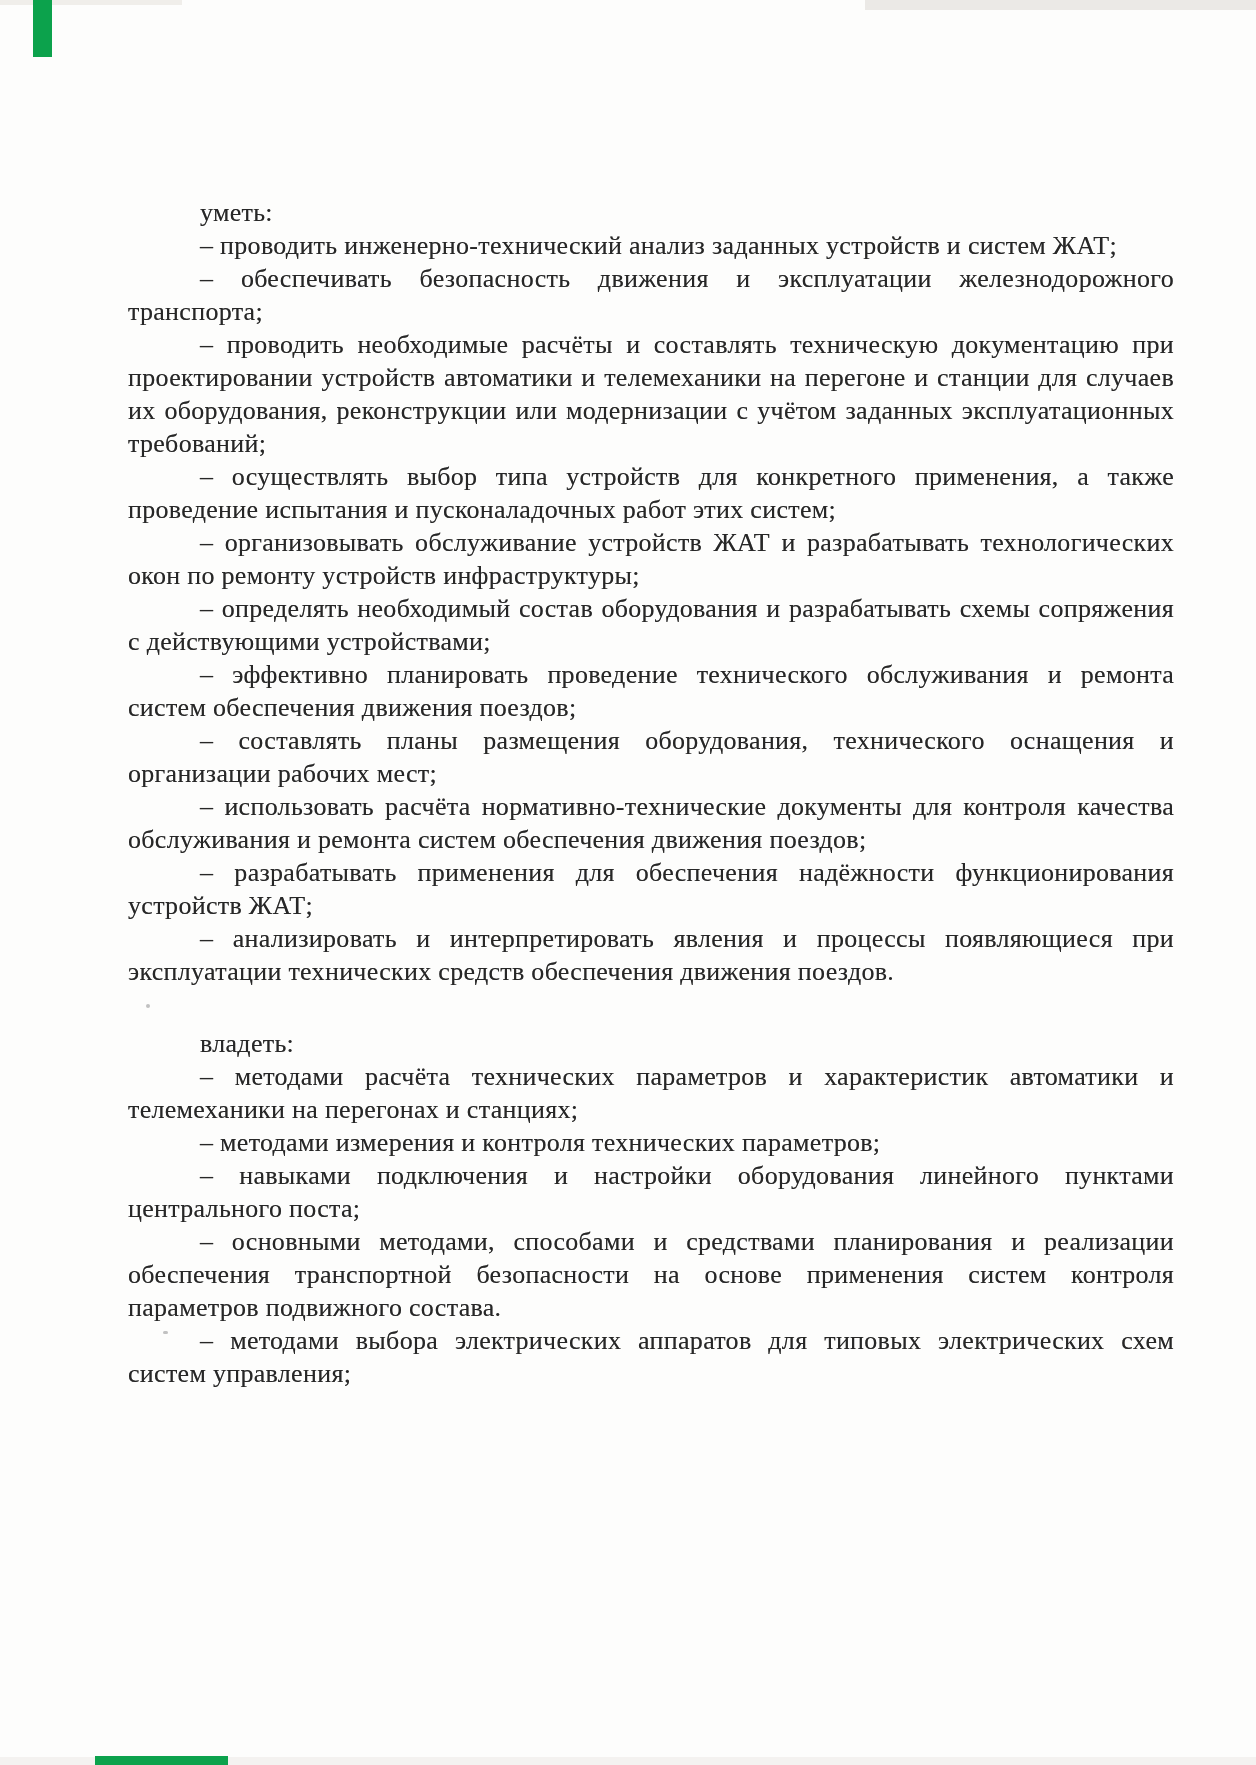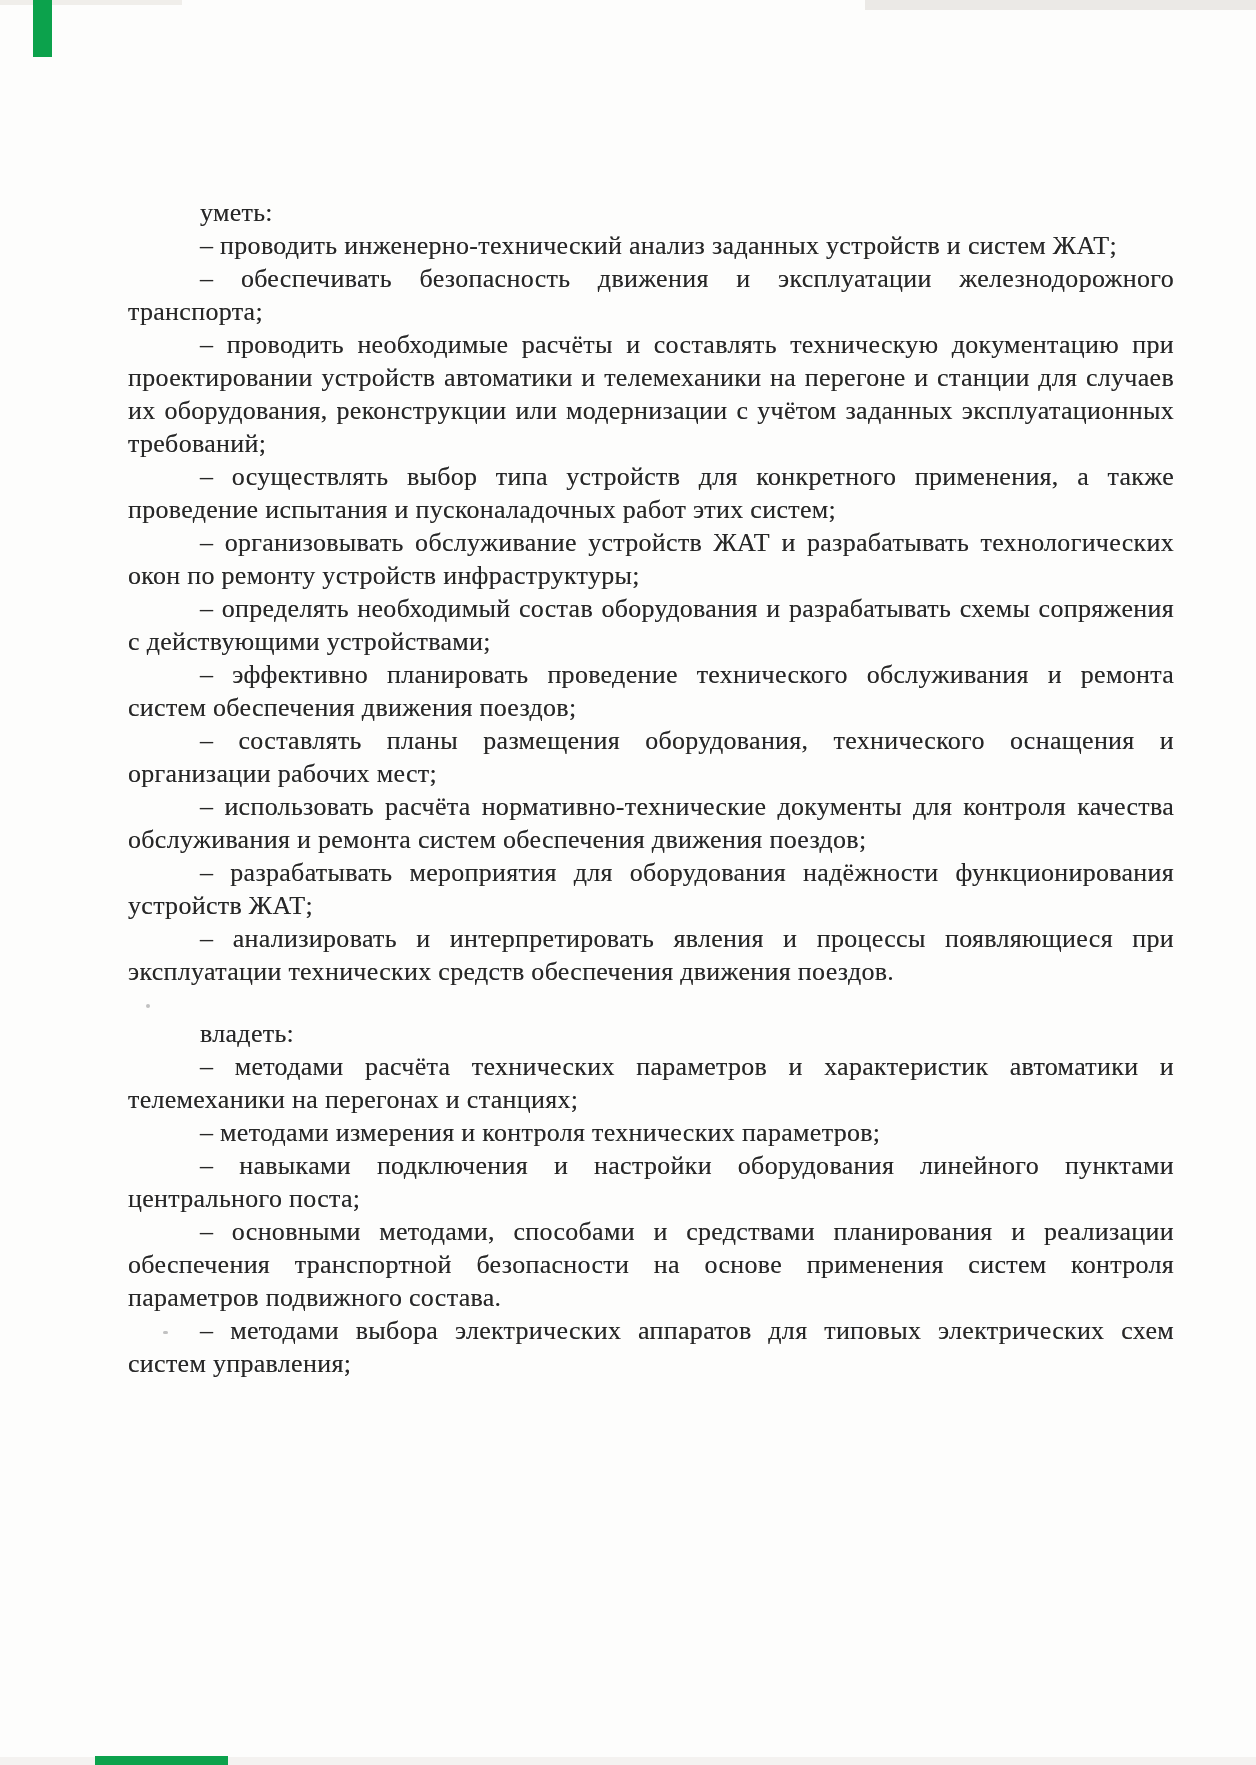--- a/index.html
+++ b/index.html
@@ -37,21 +37,21 @@
     padding: 0;
     text-indent: 72px;
     font-size: 26px;
     line-height: 33px;
   }
   .content h2 {
     font-weight: normal;
     text-align: left;
   }
   .content h2.second {
-    margin-top: 29px;
+    margin-top: 39px;
   }
   
   .band {
     position: absolute;
     pointer-events: none;
   }
   .band.top-right { left: 865px; top: 0; width: 391px; height: 10px; opacity: 0.9; }
   .band.top-left  { left: 0; top: 0; width: 182px; height: 5px; opacity: 0.7; }
   .band.bottom    { left: 0; bottom: 0; width: 1256px; height: 8px; opacity: 0.8; }
   .green-mark { position: absolute; pointer-events: none; }
@@ -87,21 +87,21 @@
     <h2>уметь:</h2>
     <p>– проводить инженерно-технический анализ заданных устройств и систем ЖАТ;</p>
     <p>– обеспечивать безопасность движения и эксплуатации железнодорожного транспорта;</p>
     <p>– проводить необходимые расчёты и составлять техническую документацию при проектировании устройств автоматики и телемеханики на перегоне и станции для случаев их оборудования, реконструкции или модернизации с учётом заданных эксплуатационных требований;</p>
     <p>– осуществлять выбор типа устройств для конкретного применения, а также проведение испытания и пусконаладочных работ этих систем;</p>
     <p>– организовывать обслуживание устройств ЖАТ и разрабатывать технологических окон по ремонту устройств инфраструктуры;</p>
     <p>– определять необходимый состав оборудования и разрабатывать схемы сопряжения с действующими устройствами;</p>
     <p>– эффективно планировать проведение технического обслуживания и ремонта систем обеспечения движения поездов;</p>
     <p>– составлять планы размещения оборудования, технического оснащения и организации рабочих мест;</p>
     <p>– использовать расчёта нормативно-технические документы для контроля качества обслуживания и ремонта систем обеспечения движения поездов;</p>
-    <p>– разрабатывать мероприятия для оборудования надёжности функционирования устройств ЖАТ;</p>
+    <p>– разрабатывать применения для обеспечения надёжности функционирования устройств ЖАТ;</p>
     <p>– анализировать и интерпретировать явления и процессы появляющиеся при эксплуатации технических средств обеспечения движения поездов.</p>
 
     <h2 class="second">владеть:</h2>
     <p>– методами расчёта технических параметров и характеристик автоматики и телемеханики на перегонах и станциях;</p>
     <p>– методами измерения и контроля технических параметров;</p>
     <p>– навыками подключения и настройки оборудования линейного пунктами центрального поста;</p>
     <p>– основными методами, способами и средствами планирования и реализации обеспечения транспортной безопасности на основе применения систем контроля параметров подвижного состава.</p>
     <p>– методами выбора электрических аппаратов для типовых электрических схем систем управления;</p>
 
   </main>

